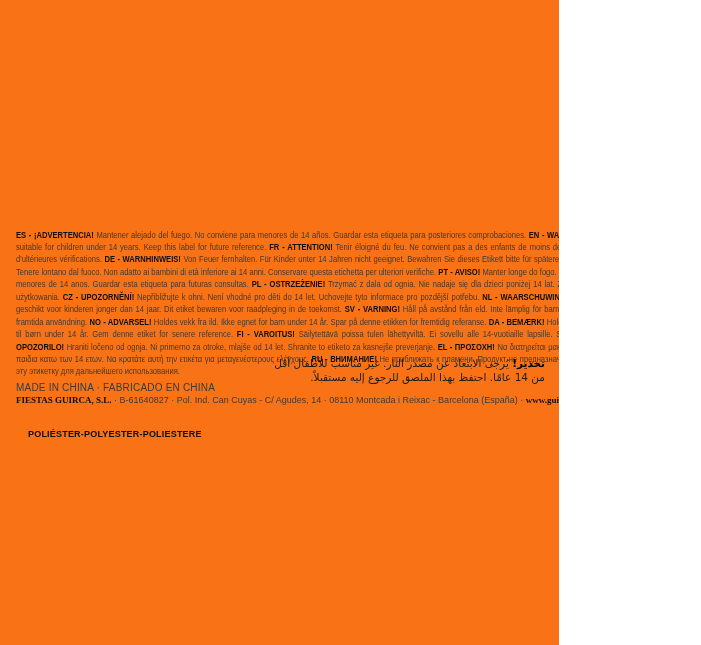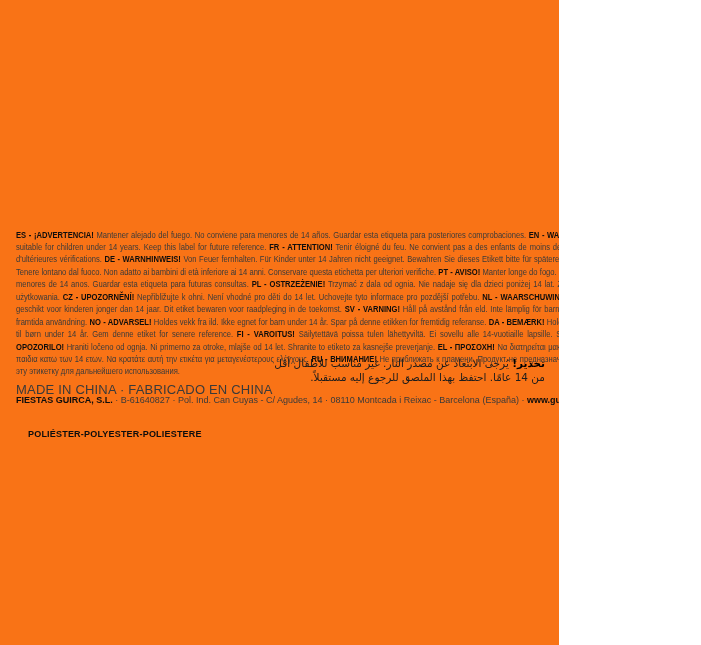--- a/index.html
+++ b/index.html
@@ -34,33 +34,33 @@
     font-size: 10.5px;
     line-height: 14px;
     color: #1c1c1c;
     font-family: "DejaVu Sans", sans-serif;
   }
   .arabic b { color: #000; }
   .madein {
     position: absolute;
     left: 16px;
     top: 382px;
-    font-size: 13px;
+    font-size: 10px;
     letter-spacing: 0.2px;
     color: #3a3a3a;
   }
   .company {
     position: absolute;
     left: 16px;
     top: 395px;
     font-size: 9px;
     color: #3a3a3a;
     white-space: nowrap;
   }
-  .company b { color: #0d0d0d; }
+  .company b { color: #0d0d0d; font-family: Liberation Serif, serif; }
   .material {
     position: absolute;
     left: 28px;
     top: 429px;
     font-size: 9px;
     font-weight: bold;
     letter-spacing: 0.2px;
     color: #0d0d0d;
   }
   .green-dot {

